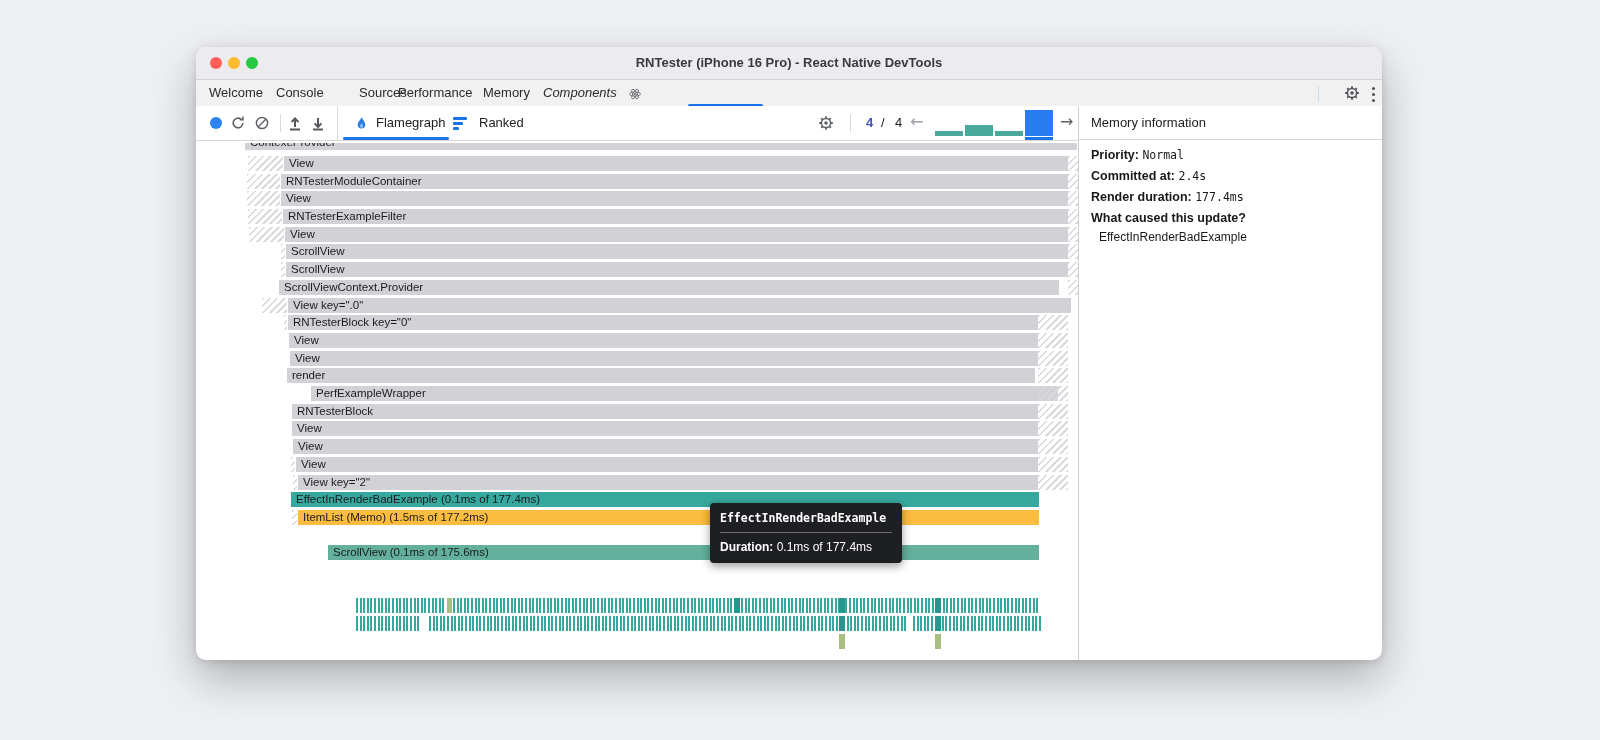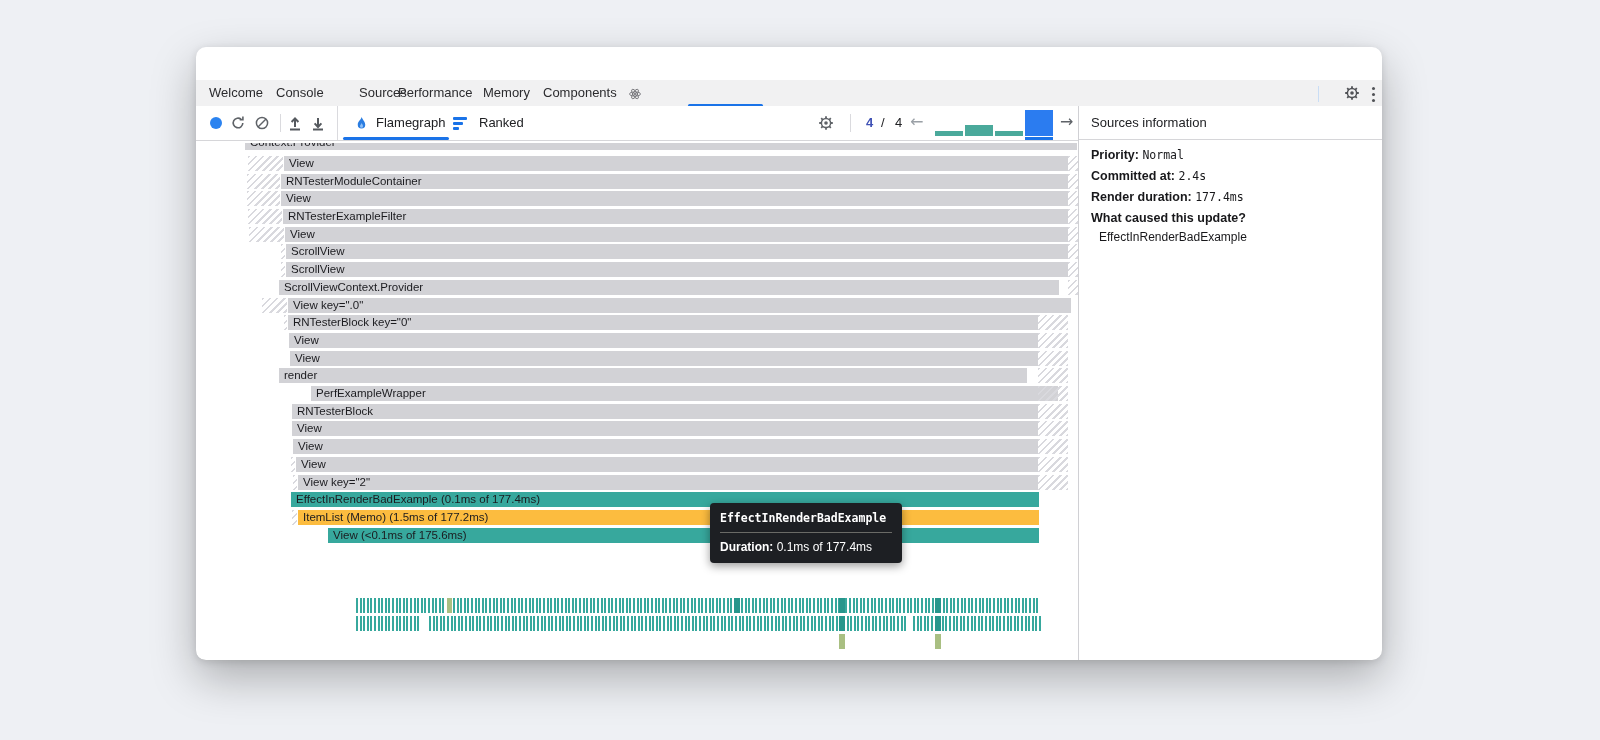--- a/index.html
+++ b/index.html
@@ -55,28 +55,34 @@
     border-radius:4px;padding:8px 10px 9px 10px;box-shadow:0 3px 10px rgba(0,0,0,.4);z-index:40;}
   .tt-title{font-family:"DejaVu Sans Mono",monospace;font-weight:700;font-size:11.5px;padding-bottom:7px;
     border-bottom:1px solid #6a6a66;white-space:nowrap;}
   .tt-dur{font-size:12px;padding-top:7px;white-space:nowrap;}
 </style>
 </head>
 <body>
 
 <div class="window">
 
+  <div class="titlebar">
+    <span class="tl" style="left:14px;background:#ff5f57;"></span>
+    <span class="tl" style="left:32px;background:#febc2e;"></span>
+    <span class="tl" style="left:50px;background:#28c840;"></span>
+    <div class="title">RNTester (iPhone 16 Pro) - React Native DevTools</div>
+  </div>
 
   <div class="tabbar">
     <span class="tab" style="left:13px;">Welcome</span>
     <span class="tab" style="left:80px;">Console</span>
     <span class="tab" style="left:140px;margin-left:23px;">Sources</span>
     <span class="tab" style="left:202px;">Performance</span>
     <span class="tab" style="left:287px;">Memory</span>
-    <span class="tab" style="left:347px;">Components</span>
+    <span class="tab" style="left:347px;font-style:italic;">Components</span>
     <svg class="atomsvg" style="left:433px;" viewBox="0 0 20 20">
       <g stroke="#6e6e73" fill="none" stroke-width="1.4">
         <ellipse cx="10" cy="10" rx="9" ry="3.4"></ellipse>
         <ellipse cx="10" cy="10" rx="9" ry="3.4" transform="rotate(60 10 10)"></ellipse>
         <ellipse cx="10" cy="10" rx="9" ry="3.4" transform="rotate(120 10 10)"></ellipse>
       </g>
       <circle cx="10" cy="10" r="1.8" fill="#6e6e73"></circle>
     </svg>
     <span class="tab-underline" style="left:492px;width:75px;"></span>
     <span class="sep-v" style="left:1122px;top:6px;height:16px;"></span>
@@ -152,21 +158,21 @@
     <span class="mini" style="left:739px;top:25px;width:28px;height:5px;background:var(--mini-teal);"></span>
     <span class="mini" style="left:769px;top:19px;width:28px;height:11px;background:var(--mini-teal);"></span>
     <span class="mini" style="left:799px;top:25px;width:28px;height:5px;background:var(--mini-teal);"></span>
     <span class="mini" style="left:829px;top:4px;width:28px;height:26px;background:var(--mini-blue);"></span>
     <span class="mini" style="left:829px;top:31px;width:28px;height:3px;background:var(--accent-blue);"></span>
 
     <span class="navarrow" style="left:864px;">→</span>
   </div>
 
   <div class="divider"></div>
-  <div class="cih">Sources information</div>
+  <div class="cih">Memory information</div>
 
   <div>
     <div class="ci-line" style="left:895px;top:101px;">
       <b>Priority:</b>
       <span class="mono">Normal</span>
     </div>
     <div class="ci-line" style="left:895px;top:122px;">
       <b>Committed at:</b>
       <span class="mono">2.4s</span>
     </div>
@@ -222,21 +228,21 @@
     <span class="hatch" style="left:87px;top:172px;width:3px;"></span>
     <div class="fb c-gray" style="left:91px;top:172px;width:750px;">RNTesterBlock key="0"</div>
     <span class="hatch" style="left:841px;top:172px;width:30px;"></span>
 
     <div class="fb c-gray" style="left:92px;top:190px;width:749px;">View</div>
     <span class="hatch" style="left:841px;top:190px;width:30px;"></span>
 
     <div class="fb c-gray" style="left:93px;top:208px;width:748px;">View</div>
     <span class="hatch" style="left:841px;top:208px;width:30px;"></span>
 
-    <div class="fb c-gray" style="left:82px;top:225px;width:748px;">render</div>
+    <div class="fb c-gray" style="left:90px;top:225px;width:748px;">render</div>
     <span class="hatch" style="left:841px;top:225px;width:30px;"></span>
 
     <div class="fb c-gray" style="left:94px;top:243px;width:747px;margin-left:20px;">PerfExampleWrapper</div>
     <span class="hatch" style="left:841px;top:243px;width:30px;"></span>
 
     <div class="fb c-gray" style="left:95px;top:261px;width:746px;">RNTesterBlock</div>
     <span class="hatch" style="left:841px;top:261px;width:30px;"></span>
 
     <div class="fb c-gray" style="left:95px;top:278px;width:746px;">View</div>
     <span class="hatch" style="left:841px;top:278px;width:30px;"></span>
@@ -250,22 +256,22 @@
 
     <span class="hatch" style="left:96px;top:332px;width:4px;"></span>
     <div class="fb c-gray" style="left:101px;top:332px;width:740px;">View key="2"</div>
     <span class="hatch" style="left:841px;top:332px;width:30px;"></span>
 
     <div class="fb c-teal" style="left:94px;top:349px;width:748px;">EffectInRenderBadExample (0.1ms of 177.4ms)</div>
 
     <span class="hatch" style="left:95px;top:367px;width:5px;"></span>
     <div class="fb c-orange" style="left:101px;top:367px;width:741px;">ItemList (Memo) (1.5ms of 177.2ms)</div>
 
-    <div class="fb c-teal" style="left:131px;top:385px;width:711px;">View (&lt;0.1ms of 175.6ms)</div>
-
+
+    <div class="fb c-sage" style="left:131px;top:402px;width:711px;">ScrollView (0.1ms of 175.6ms)</div>
 
 
 
     <span class="stripe" style="left:159px;top:455px;width:90px;"></span>
     <span class="olive" style="left:250px;top:455px;width:5px;"></span>
     <span class="stripe" style="left:256px;top:455px;width:280px;"></span>
     <span class="tdark" style="left:537px;top:455px;width:6px;"></span>
     <span class="stripe" style="left:544px;top:455px;width:299px;"></span>
     <span class="tdark" style="left:642px;top:455px;width:6px;"></span>
     <span class="tdark" style="left:738px;top:455px;width:6px;"></span>

